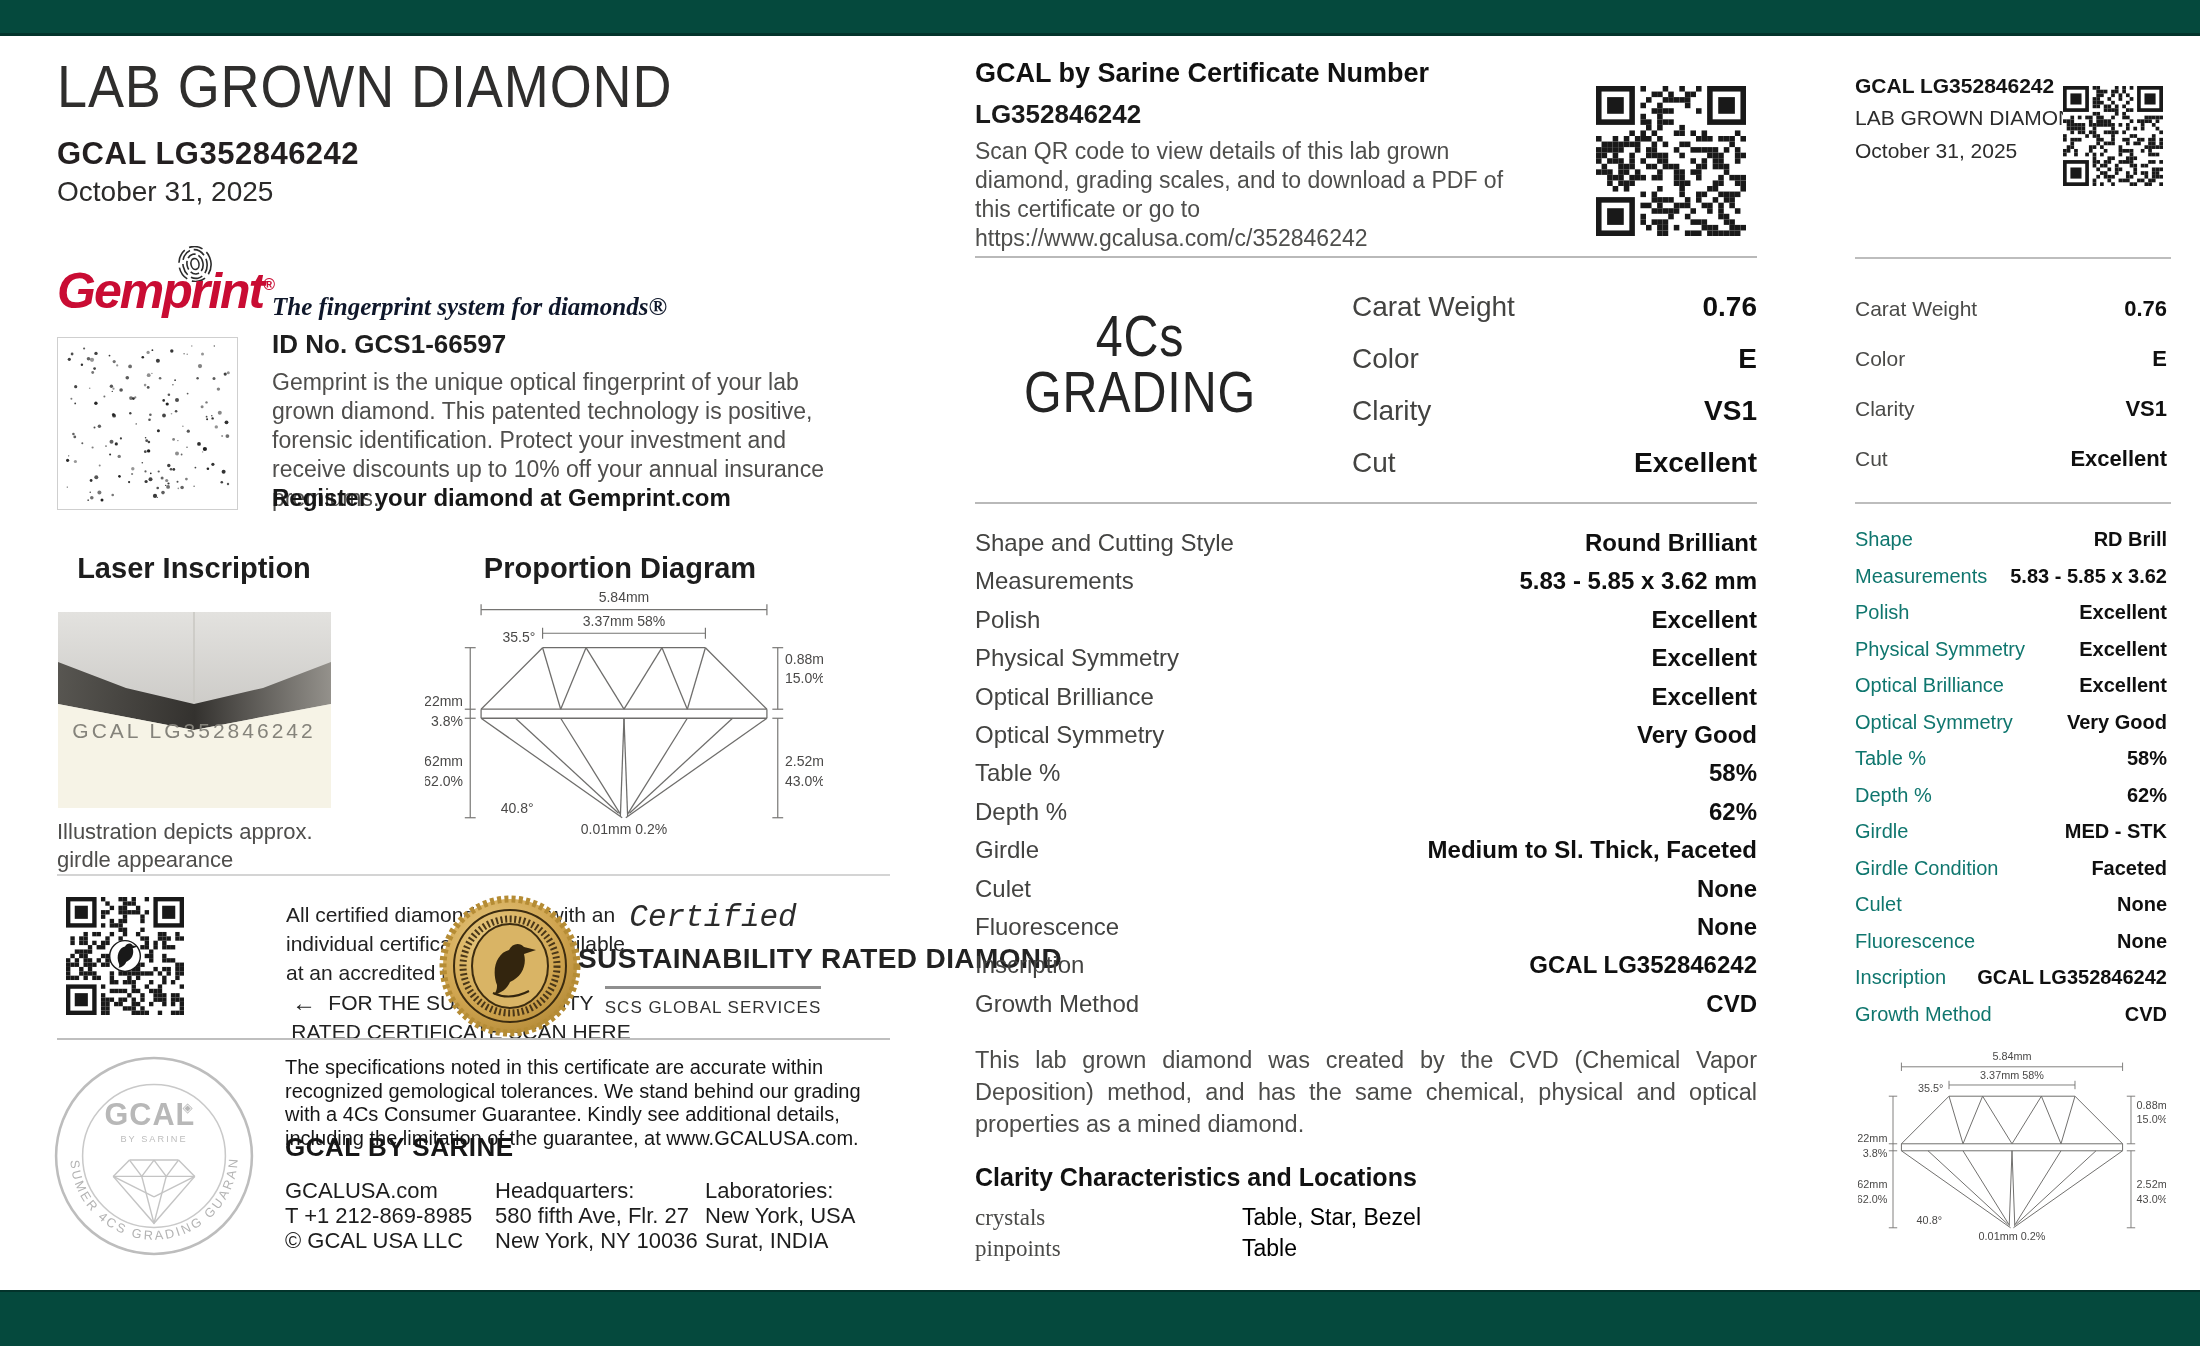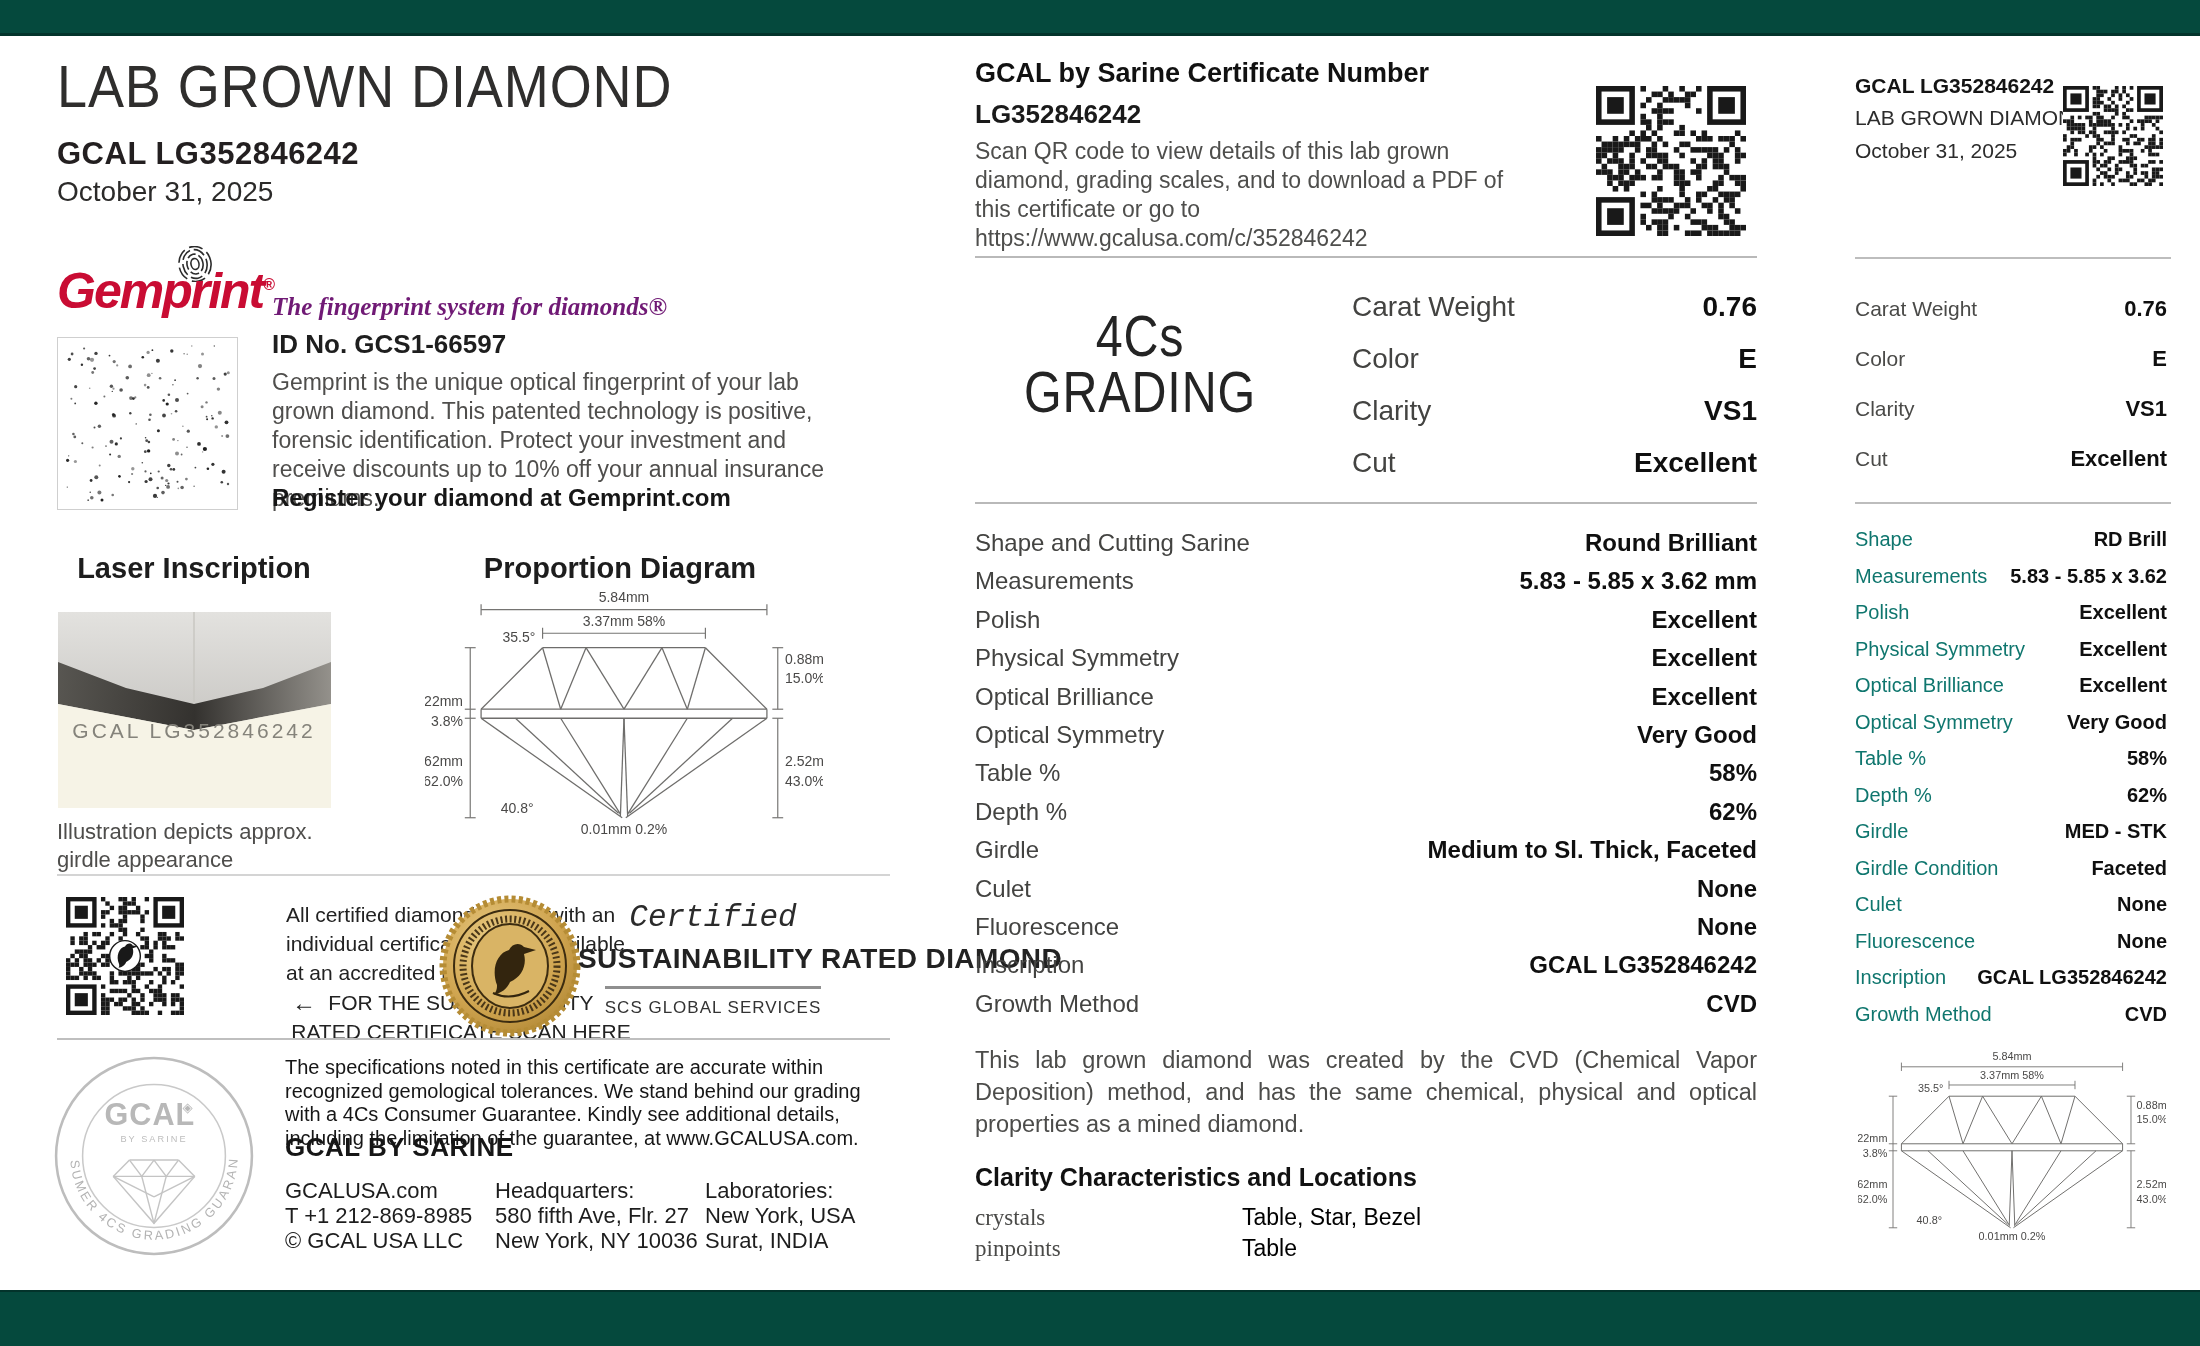--- a/index.html
+++ b/index.html
@@ -14,21 +14,21 @@
   #main-title{left:57px;top:52px;font-size:60px;font-weight:400;color:#2f2e2d;
               letter-spacing:1px;transform:scaleX(.9);transform-origin:left;white-space:nowrap;}
   #cert-no{left:57px;top:136px;font-size:31px;font-weight:700;color:#231f20;letter-spacing:.5px;}
   #cert-date{left:57px;top:176px;font-size:28px;color:#2b2a29;}
 
   #gemprint-logo{left:57px;top:262px;font-size:50px;font-weight:800;color:#c90c33;
                  letter-spacing:-2px;font-style:italic;white-space:nowrap;}
   #gemprint-logo sup{font-size:16px;font-style:normal;letter-spacing:0;}
   #fingerprint{left:174px;top:246px;}
   #gp-tagline{left:272px;top:293px;font-family:"Liberation Serif",serif;font-style:italic;
-              font-weight:700;font-size:25px;color:#701a75;}
+              font-weight:700;font-size:25px;color:#0f172a;}
   #gp-id{left:272px;top:329px;font-size:26px;font-weight:700;color:#1e1e1e;}
   #gp-desc{left:272px;top:368px;width:552px;font-size:23px;line-height:29px;color:#4f4e4c;}
   #gp-register{left:272px;top:484px;font-size:24px;font-weight:700;color:#161616;}
   #speckle-box{left:57px;top:337px;width:179px;height:171px;border:1px solid #cfcfcf;background:#fff;}
 
   .sec-head{font-size:29px;font-weight:700;color:#1d1d1d;text-align:center;}
   #laser-head{left:57px;top:552px;width:274px;}
   #prop-head{left:440px;top:552px;width:360px;}
   #laser-photo{left:58px;top:612px;width:273px;height:196px;}
   #laser-caption{left:57px;top:818px;font-size:22px;line-height:28px;color:#4e4d4b;}
@@ -985,21 +985,21 @@
       <div class="grow">
       <span class="glab">Cut</span>
       <span class="gval">Excellent</span>
     </div>
     </div>
 
   <div class="abs hdiv" id="mdiv2"></div>
 
   <div class="abs" id="mid-details">
       <div class="drow">
-      <span class="dlab">Shape and Cutting Sarine</span>
+      <span class="dlab">Shape and Cutting Style</span>
       <span class="dval">Round Brilliant</span>
     </div>
       <div class="drow">
       <span class="dlab">Measurements</span>
       <span class="dval">5.83 - 5.85 x 3.62 mm</span>
     </div>
       <div class="drow">
       <span class="dlab">Polish</span>
       <span class="dval">Excellent</span>
     </div>

